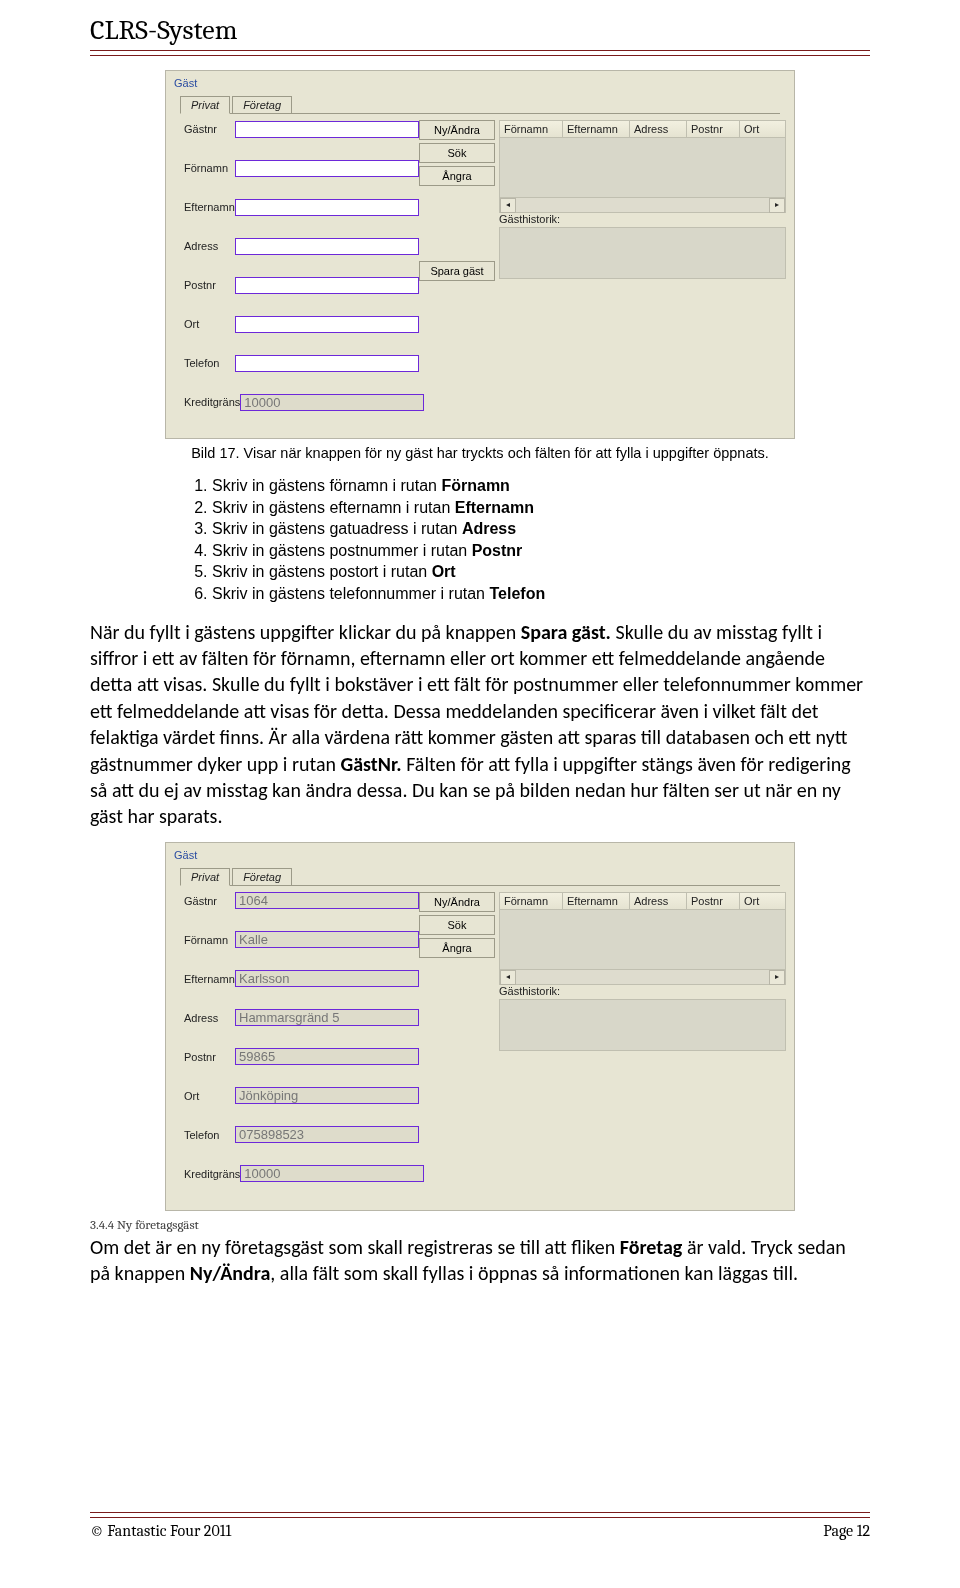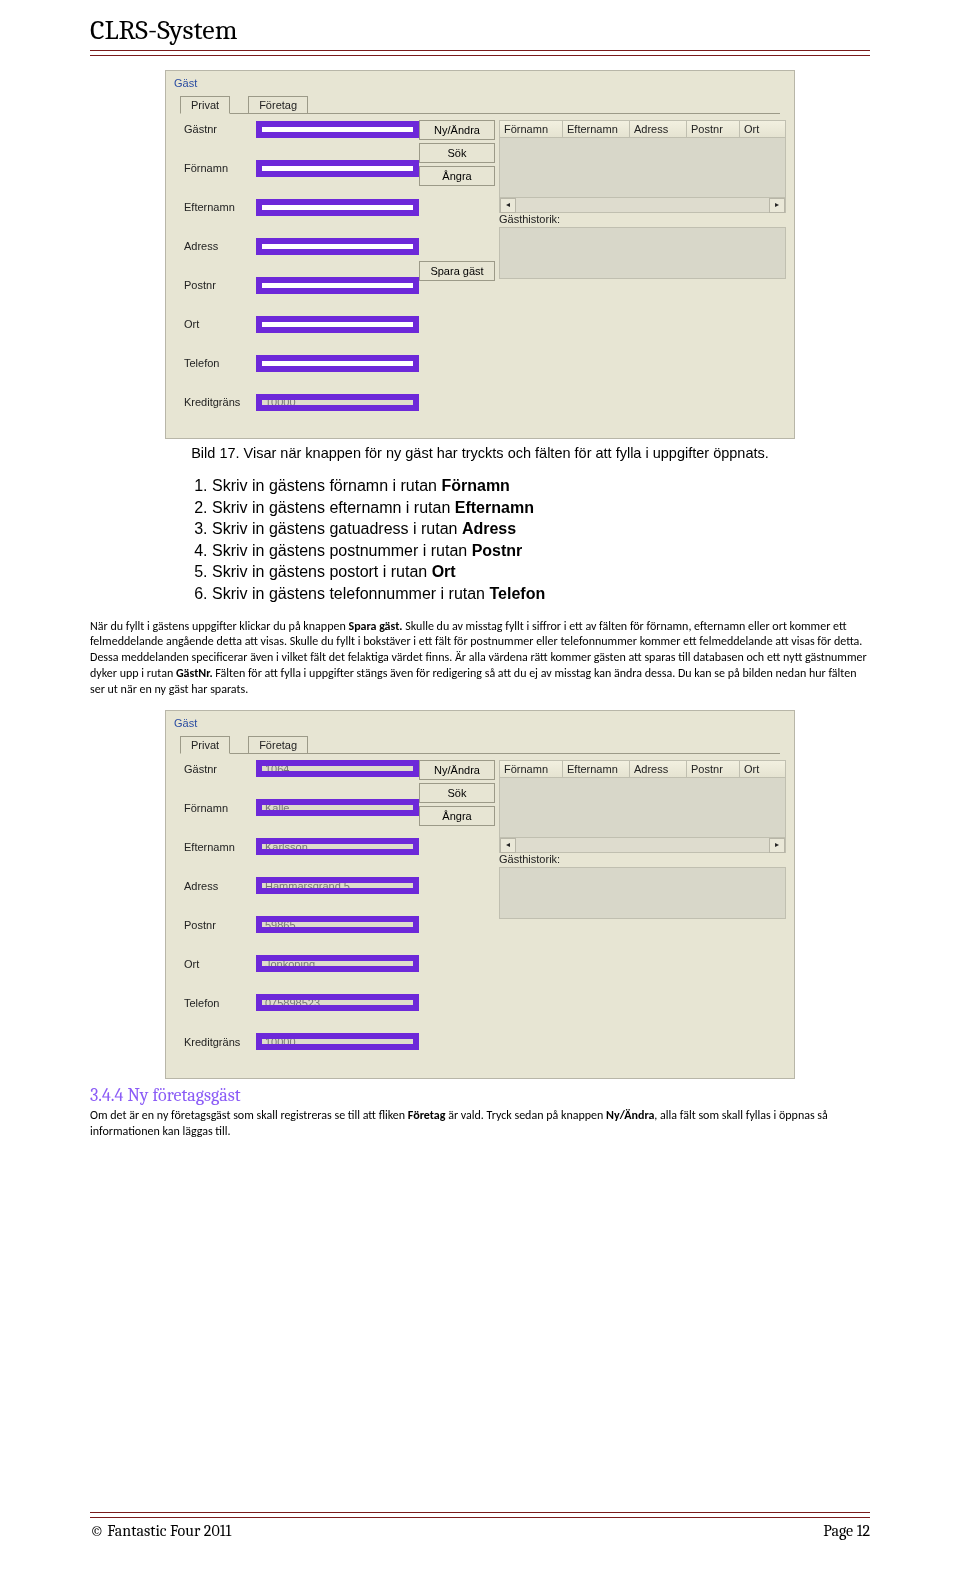--- a/index.html
+++ b/index.html
@@ -40,21 +40,22 @@
     color: #222;
   }
   .grouplabel {
     color:#2a4ca2;
     font-size:11px;
     padding:4px 0 0 6px;
   }
   .tabs{
     margin:6px 0 0 12px;
     display:flex;
-    gap:16px;
+    gap:0;
+    font-style:italic;
   }
   .tab{
     border:1px solid #9c9a88;
     background:#E7E5D3;
     padding:2px 10px;
     font-size:11px;
     margin-right:2px;
     position:relative;
     top:1px;
   }
@@ -86,25 +87,25 @@
     align-items:center;
     margin-bottom:21px;
     height:18px;
   }
   .flabel{
     width:72px;
     font-size:11px;
   }
   .finput{
     height:17px;
-    border:6px solid #6d28d9;
+    border:1px solid #6d28d9;
     background:#fff;
     flex:1;
     font-family:inherit;
-    font-size:11px;
+    font-size:13px;
     padding:0 3px;
     box-sizing:border-box;
   }
   .finput.disabled{
     background:#dedccb;
     color:#777;
   }
   .btn{
     border:1px solid #9c9a88;
     background:#E7E5D3;
@@ -167,28 +168,28 @@
   }
   ol.steps{
     font-family:Liberation Sans, sans-serif;
     font-size:16px;
     line-height:1.35;
     margin:0 0 14px 104px;
     padding-left:18px;
   }
   .body{
     font-family:Calibri,Arial,sans-serif;
-    font-size:12px;
+    font-size:20px;
     line-height:1.32;
     margin:0 0 12px 0;
   }
   .sect{
     font-family:Cambria,"Times New Roman",serif;
-    color:#8b5cf6;
-    font-size:18px;
+    color:#404040;
+    font-size:13px;
     margin:6px 0 2px 0;
   }
   .footerbar{
     position:absolute;
     left:90px; right:90px;
     bottom:20px;
     margin-top:16px;
   }
   .fline{
     height:4px;

